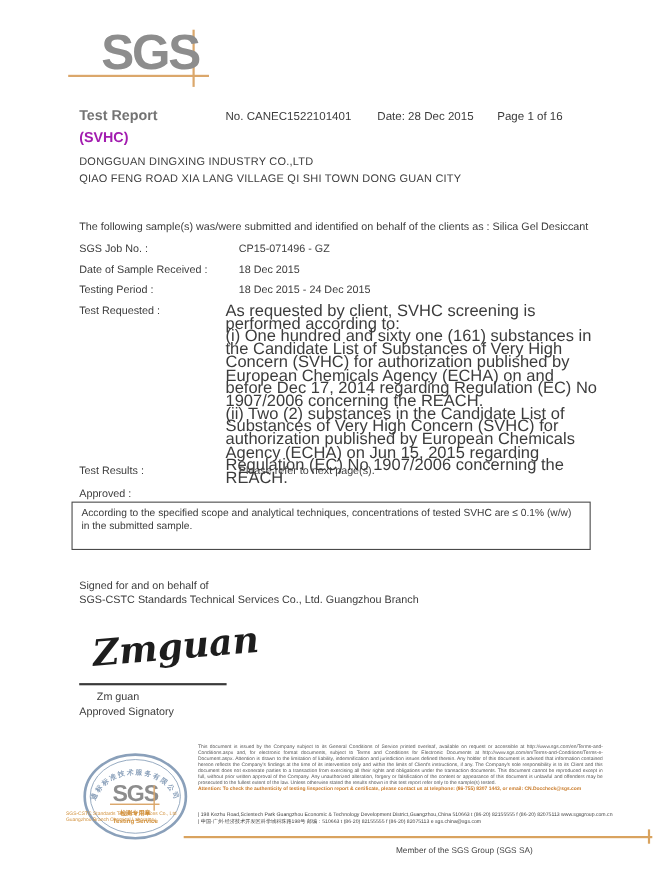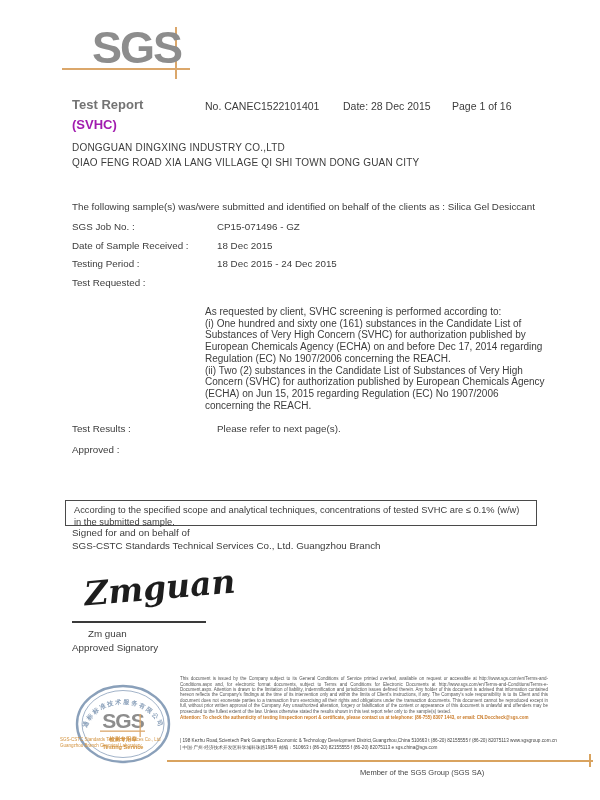--- a/index.html
+++ b/index.html
@@ -21,26 +21,26 @@
   .report-date{left:343px;top:100px;font-size:10.5px;}
   .page-no{left:452px;top:100px;font-size:10.5px;}
   
   .client-name{left:72px;top:142px;font-size:10px;letter-spacing:.2px;}
   .client-address{left:72px;top:157px;font-size:10px;letter-spacing:.2px;}
   
   .intro{left:72px;top:201px;font-size:9.8px;width:480px;}
   .flabel{left:72px;font-size:9.8px;}
   .fvalue{left:205px;font-size:9.8px;margin-left:12px;}
   .row1{top:221px;} .row2{top:240px;} .row3{top:258px;} .row4{top:277px;} .row5{top:423px;text-align:right;}
-  .req-paragraphs{left:205px;top:277px;width:340px;font-size:10px;line-height:11.7px;margin-top:29px;}
+  .req-paragraphs{left:205px;top:277px;width:340px;font-size:15px;line-height:11.7px;}
   .req-paragraphs p{margin:0;}
   
   .summary-label{left:72px;top:444px;font-size:9.8px;}
-  .summary-box{left:65px;top:456px;width:472px;height:26px;border:1.5px solid #4a4a4a;
-    display:flex;align-items:stretch;box-sizing:border-box;margin-top:44px;}
+  .summary-box{left:65px;top:456px;width:472px;height:44px;border:1.5px solid #4a4a4a;
+    display:flex;align-items:stretch;box-sizing:border-box;}
   .summary-statement{flex:1;padding:3px 8px;font-size:9.3px;line-height:12px;}
   .summary-result{width:92px;border-left:1.5px solid #4a4a4a;display:flex;
     align-items:center;justify-content:center;font-size:10px;letter-spacing:.5px;}
   
   .signed-for{left:72px;top:527px;font-size:9.8px;}
   .signed-company{left:72px;top:540px;font-size:9.8px;}
   .sig-script{left:84px;top:568px;font-size:33px;font-style:italic;font-weight:bold;
     font-family:"DejaVu Serif",serif;color:#1d1d1d;transform:rotate(-5deg);}
   .sig-line{left:72px;top:621px;width:134px;height:2px;background:#3a3a3a;}
   .sig-name{left:72px;top:628px;font-size:9.8px;margin-left:16px;}

